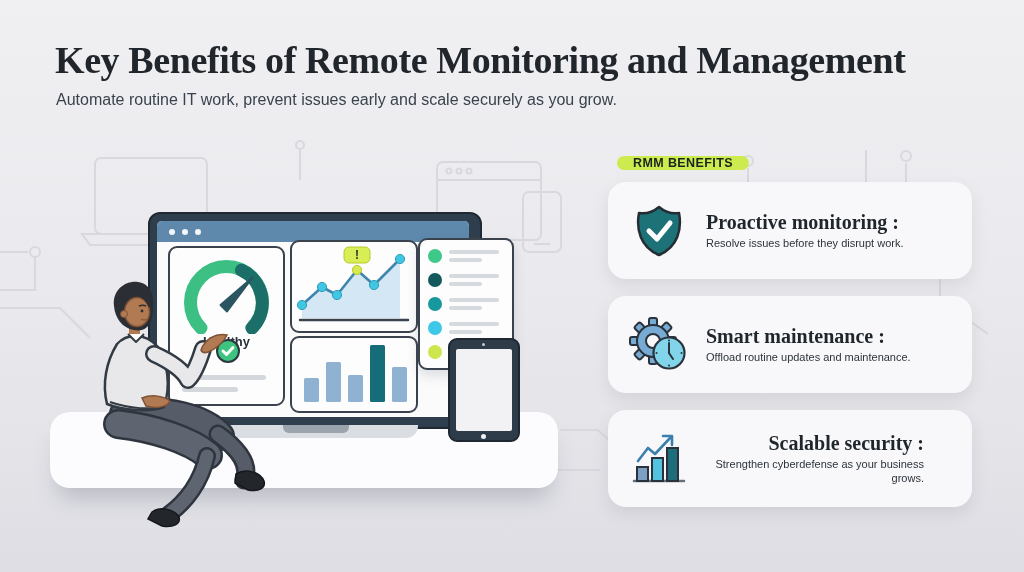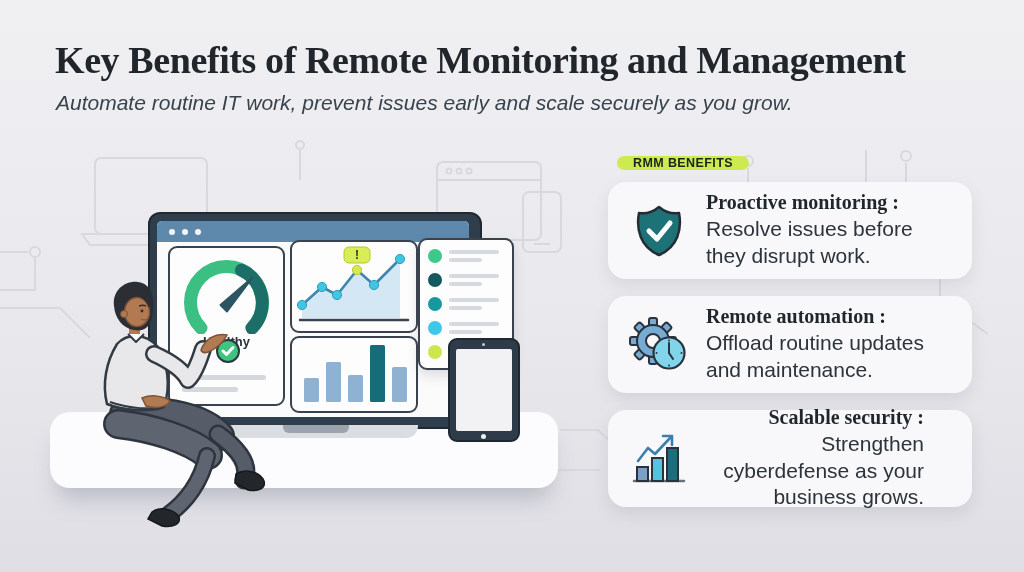--- a/index.html
+++ b/index.html
@@ -6,21 +6,21 @@
   body{width:1024px;height:572px;overflow:hidden;
        font-family:"Liberation Sans",sans-serif;
        background:linear-gradient(180deg,#f0f0f3 0%,#e9e9ed 55%,#dedee4 100%);}
   .stage{position:relative;width:1024px;height:572px;}
 
   
   .title{position:absolute;left:55px;top:38px;width:930px;
          font-family:"Liberation Serif",serif;font-weight:700;font-size:38px;
          letter-spacing:-0.4px;color:#20262b;}
   .subtitle{position:absolute;left:56px;top:91px;width:800px;
-            font-size:21px;color:#39434d;font-style:italic;}
+            font-size:16px;color:#39434d;}
 
   
   .deco{position:absolute;left:0;top:0;z-index:0;}
 
   
   .platform{position:absolute;left:50px;top:412px;width:508px;height:76px;
             background:#fcfcfe;border-radius:20px;z-index:1;
             box-shadow:0 18px 22px -8px rgba(125,130,145,.40);}
 
   
@@ -70,21 +70,21 @@
   
   .badge{position:absolute;left:617px;top:156px;z-index:4;background:#cdea4f;
          border-radius:15px;padding:0 16px;font-size:12.5px;font-weight:700;
          letter-spacing:.4px;color:#18261d;}
   .card{position:absolute;left:608px;width:364px;height:97px;background:#f8f8fa;
         border-radius:18px;box-shadow:0 7px 16px rgba(80,85,100,.12);z-index:3;
         display:flex;align-items:center;padding:0 16px 0 20px;box-sizing:border-box;gap:16px;}
   .card-1{top:182px;} .card-2{top:296px;} .card-3{top:410px;text-align:right;}
   .card-icon{width:62px;flex:0 0 auto;display:flex;justify-content:center;}
   .card-title{font-family:"Liberation Serif",serif;font-weight:700;font-size:20px;color:#1f262c;margin-bottom:2px;}
-  .card-desc{font-size:21px;line-height:1.28;color:#2c333b;max-width:218px;}
+  .card-desc{font-size:11px;line-height:1.28;color:#2c333b;max-width:218px;}
 </style>
 </head>
 <body>
 
 <div class="stage">
 
   <svg class="deco" width="1024" height="572" viewBox="0 0 1024 572">
     <g fill="none" stroke="#d8d8de" stroke-width="2">
 
       <rect x="95" y="158" width="112" height="76" rx="6"></rect>
@@ -289,21 +289,21 @@
         <circle cx="40" cy="36" r="15.5" fill="#82d4ea" stroke="#2a333c" stroke-width="2.2"></circle>
         <line x1="40" y1="36" x2="40" y2="26" stroke="#2a333c" stroke-width="2" stroke-linecap="round"></line>
         <line x1="40" y1="36" x2="44" y2="42" stroke="#2a333c" stroke-width="2" stroke-linecap="round"></line>
         <circle cx="40" cy="23.5" r="1" fill="#2a333c"></circle>
           <circle cx="40" cy="48.5" r="1" fill="#2a333c"></circle>
         <circle cx="27.5" cy="36" r="1" fill="#2a333c"></circle>
           <circle cx="52.5" cy="36" r="1" fill="#2a333c"></circle>
       </svg>
     </div>
     <div>
-      <div class="card-title">Remote automation :</div>
+      <div class="card-title">Smart maintenance :</div>
       <div class="card-desc">Offload routine updates and maintenance.</div>
     </div>
   </div>
 
   <div class="card card-3">
     <div class="card-icon">
       <svg width="56" height="56" viewBox="0 0 56 56">
         <line x1="3" y1="50" x2="53" y2="50" stroke="#6a7077" stroke-width="2.5" stroke-linecap="round"></line>
         <rect x="6" y="36" width="11" height="14" fill="#7e9fc4" stroke="#2a333c" stroke-width="2"></rect>
         <rect x="21" y="27" width="11" height="23" fill="#54c3df" stroke="#2a333c" stroke-width="2"></rect>

